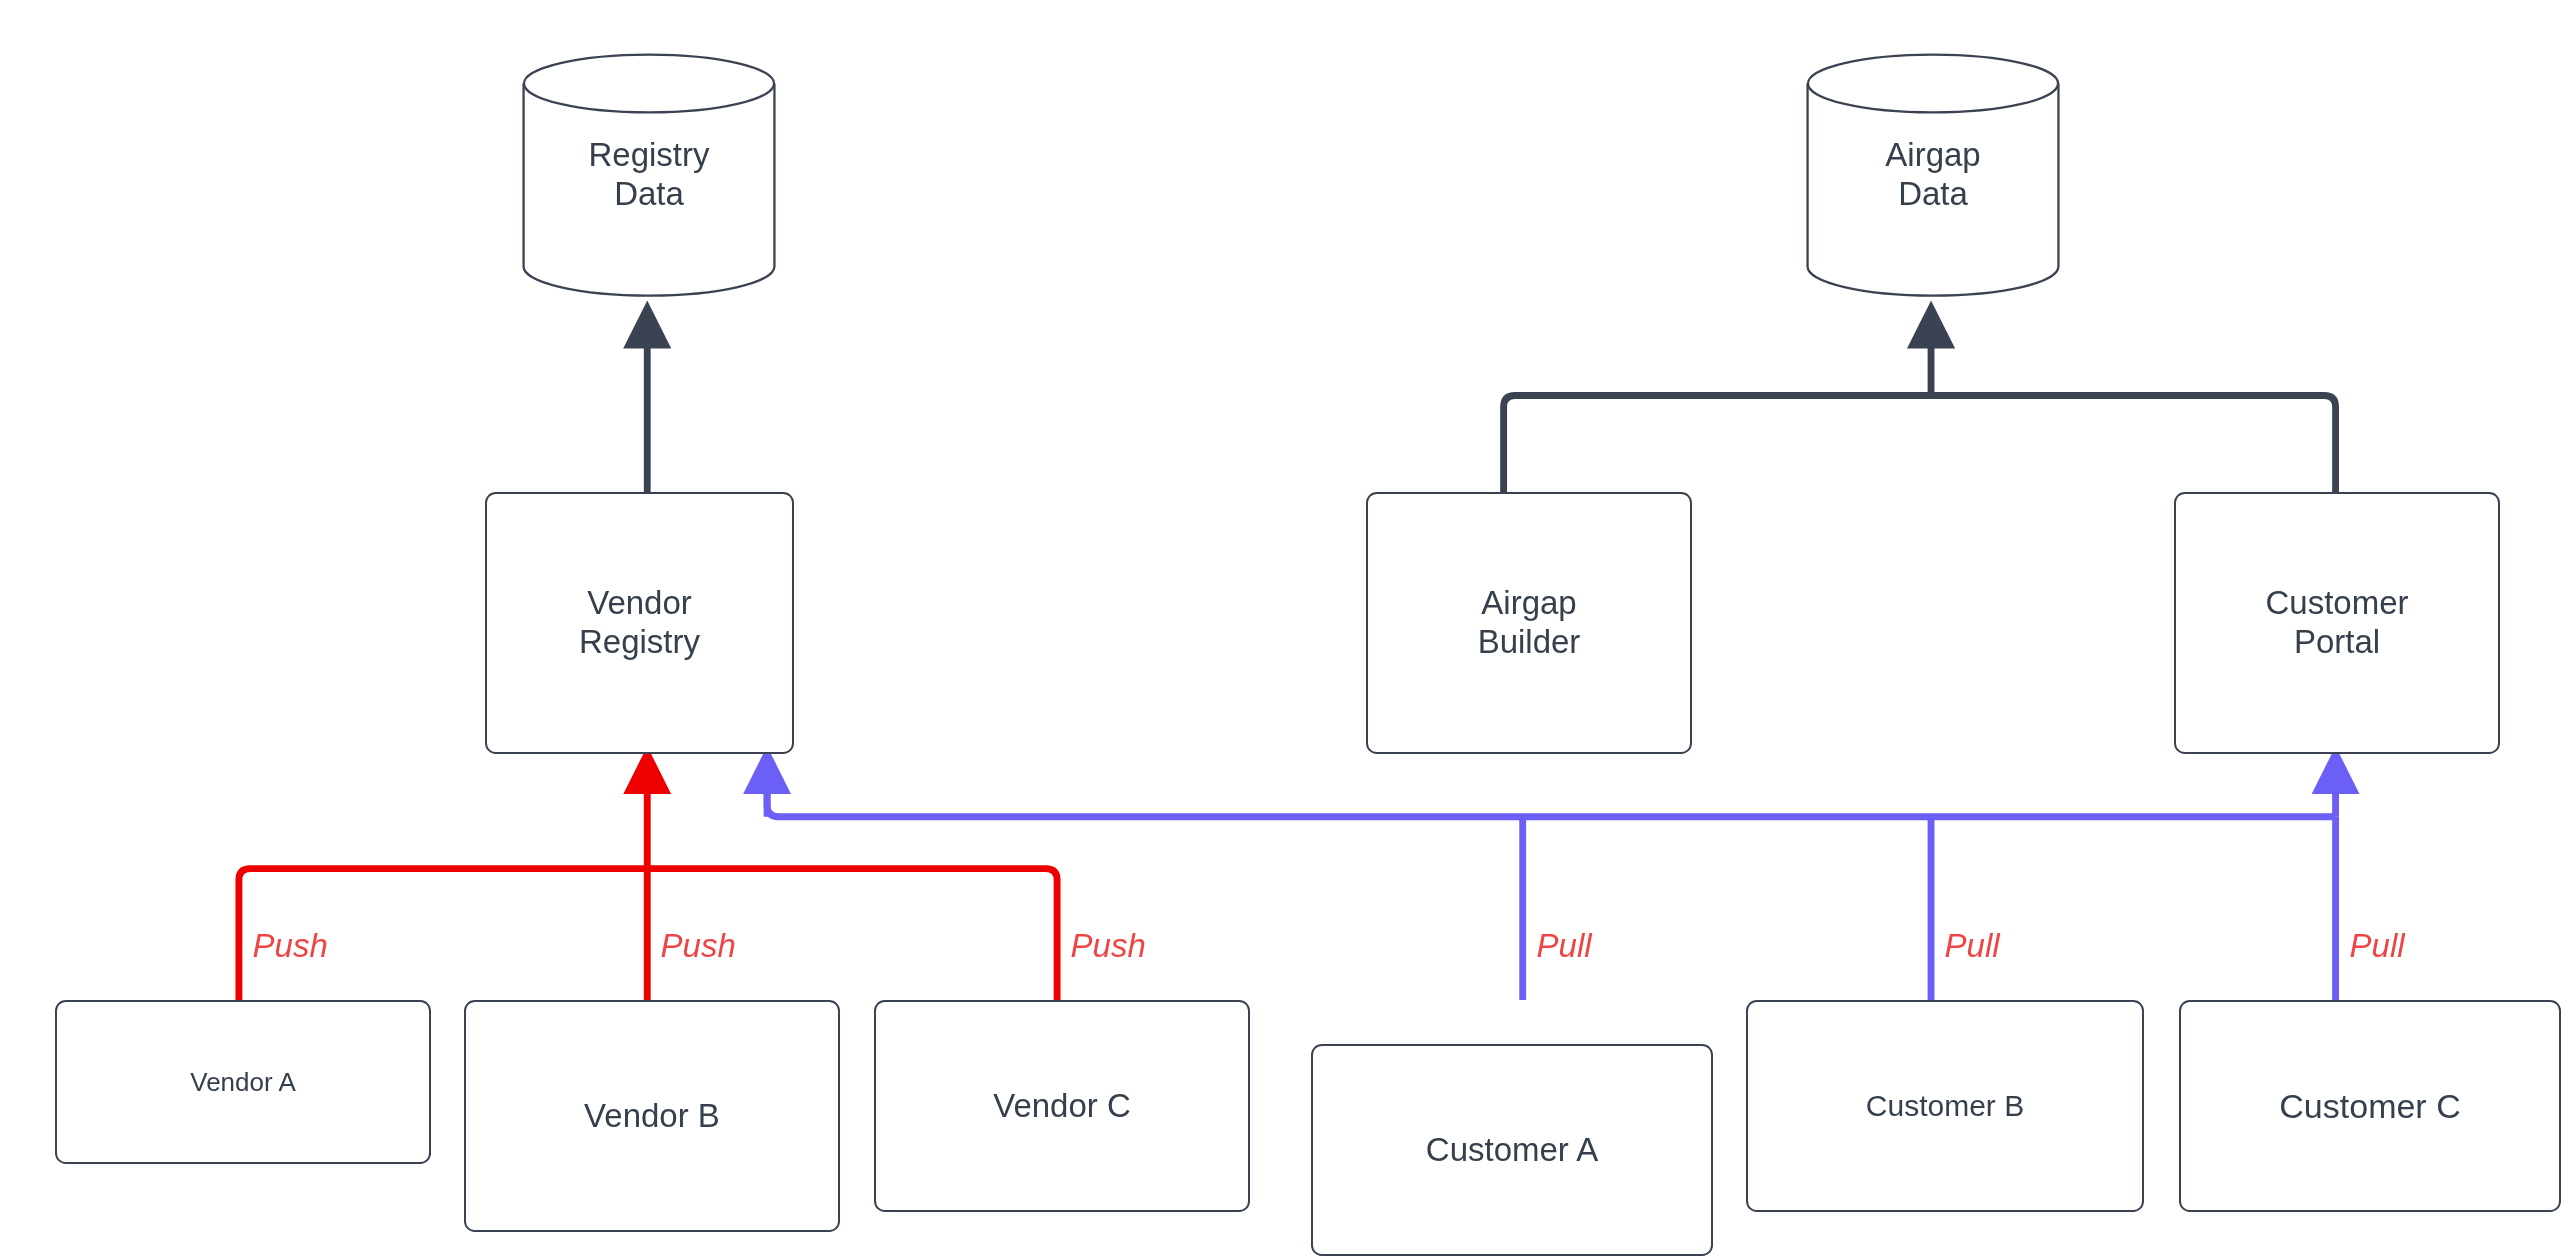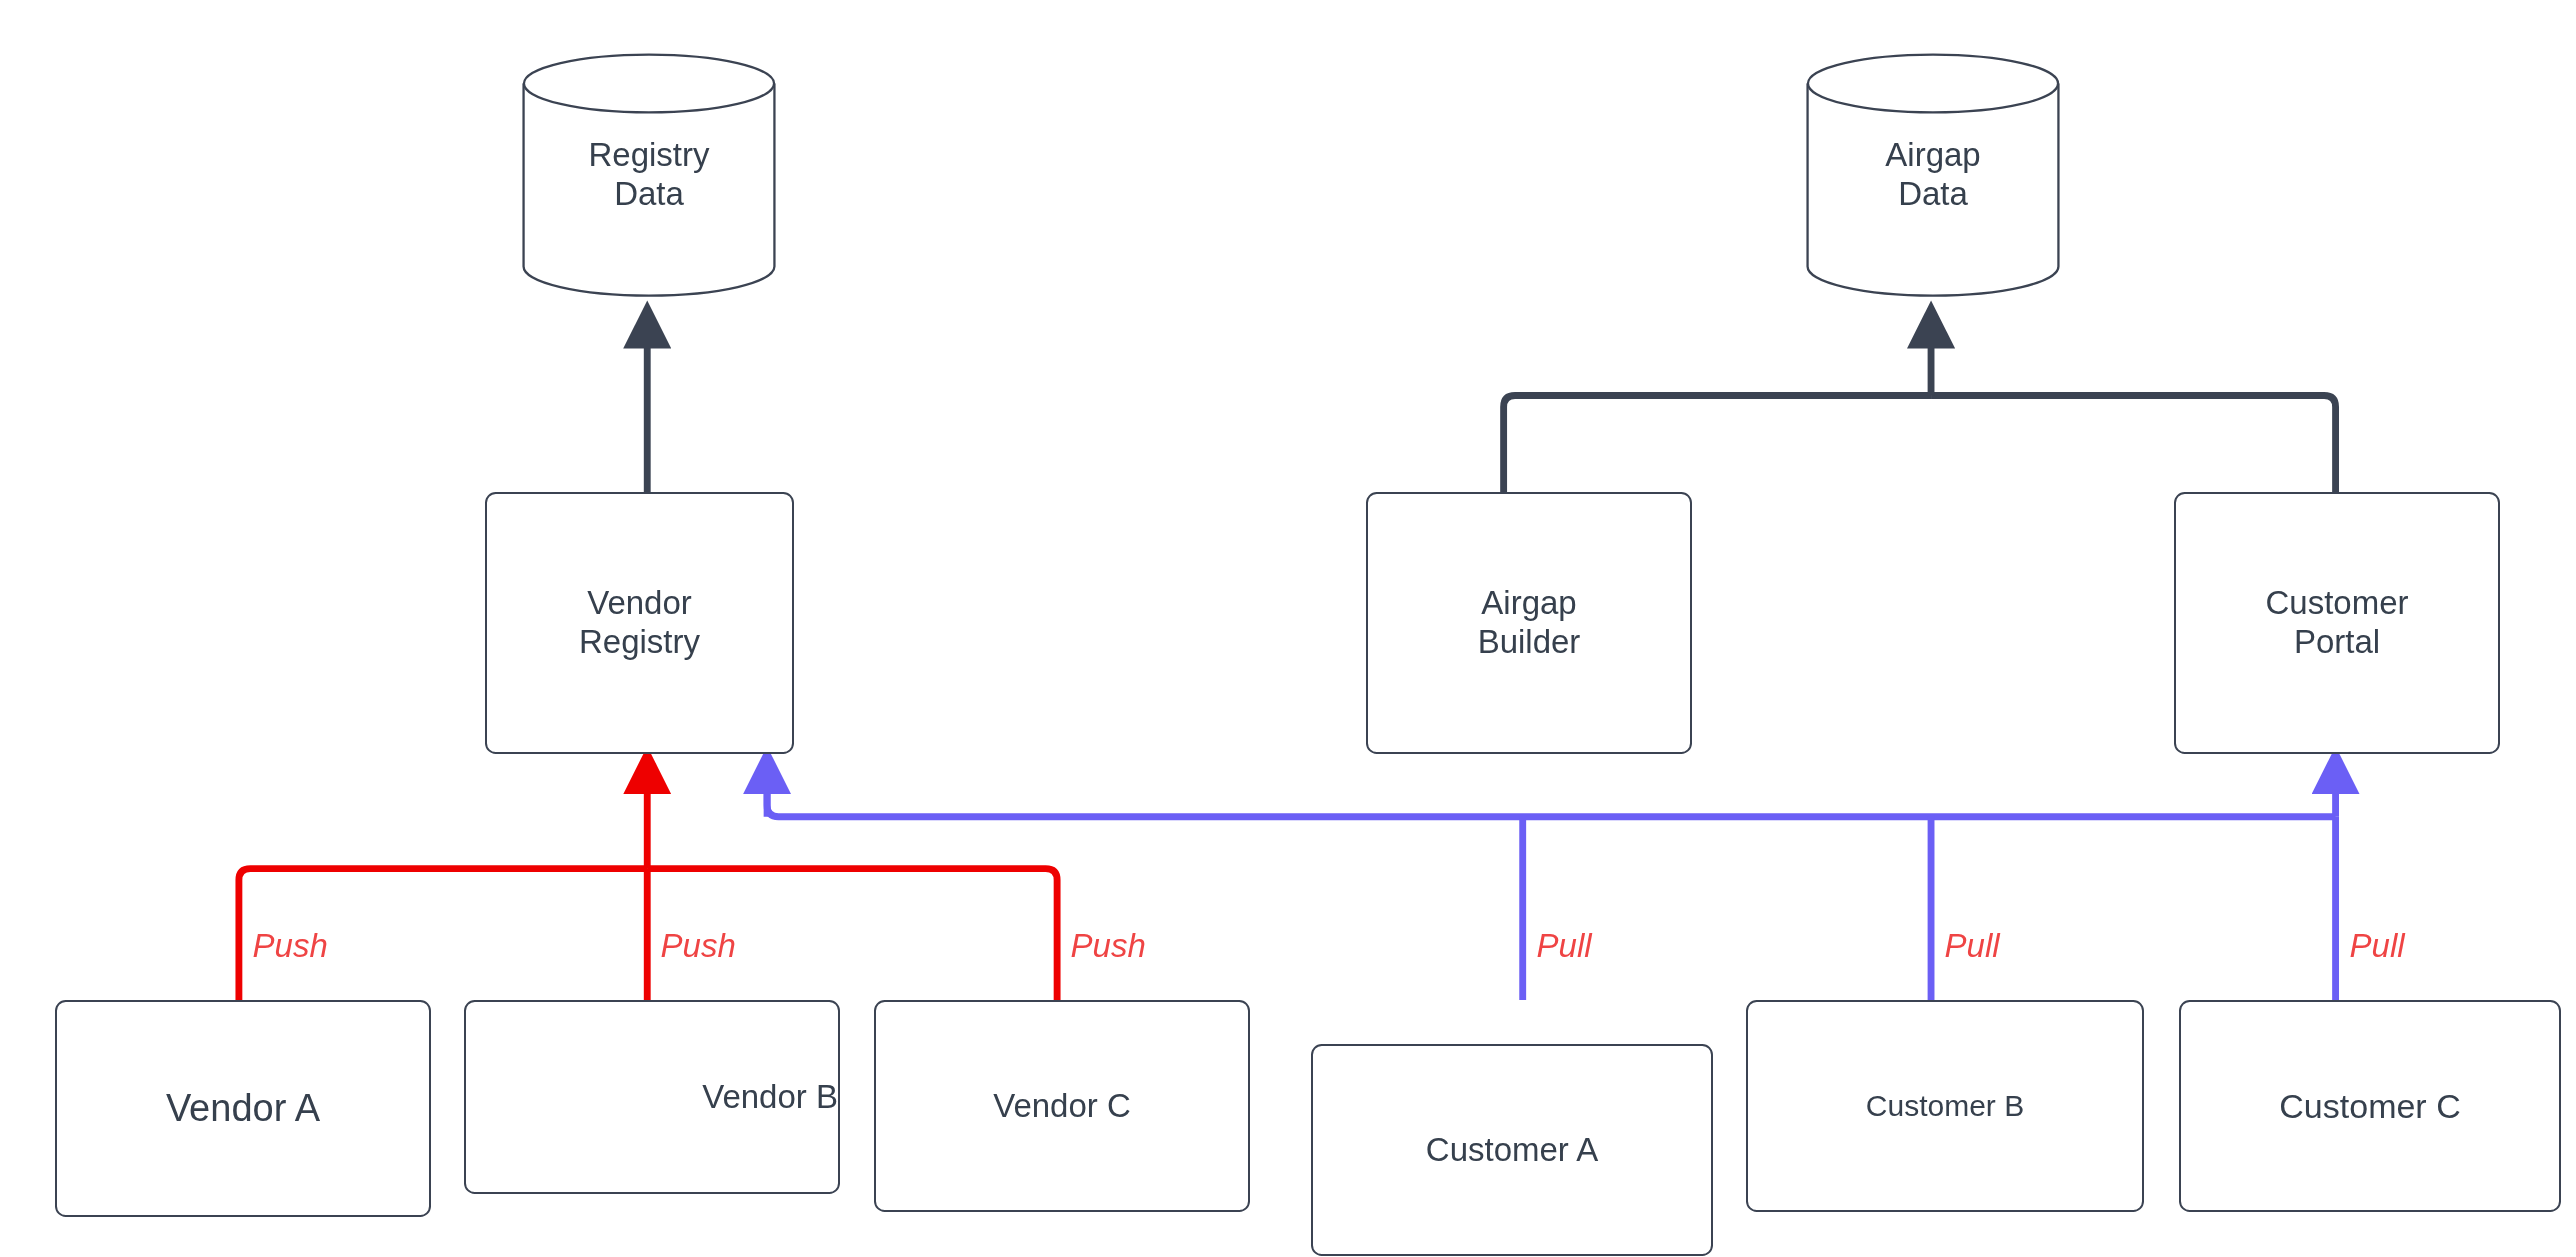--- a/index.html
+++ b/index.html
@@ -81,24 +81,24 @@
   <div class="node" style="left:1366px;top:492px;width:326px;height:262px;font-size:33px;">
     <span class="lbl">Airgap
 Builder</span>
   </div>
 
   <div class="node" style="left:2174px;top:492px;width:326px;height:262px;font-size:33px;">
     <span class="lbl">Customer
 Portal</span>
   </div>
 
-  <div class="node" style="left:55px;top:1000px;width:376px;height:217px;font-size:38px;">
+  <div class="node" style="left:55px;top:1000px;width:376px;height:164px;font-size:26px;">
     <span class="lbl">Vendor A</span>
   </div>
-  <div class="node" style="left:464px;top:1000px;width:376px;height:194px;font-size:33px;justify-content:flex-end;">
+  <div class="node" style="left:464px;top:1000px;width:376px;height:232px;font-size:33px;">
     <span class="lbl">Vendor B</span>
   </div>
   <div class="node" style="left:874px;top:1000px;width:376px;height:212px;font-size:33px;">
     <span class="lbl">Vendor C</span>
   </div>
   <div class="node" style="left:1311px;top:1000px;width:402px;height:212px;font-size:33px;margin-top:44px;">
     <span class="lbl">Customer A</span>
   </div>
   <div class="node" style="left:1746px;top:1000px;width:398px;height:212px;font-size:30px;">
     <span class="lbl">Customer B</span>

